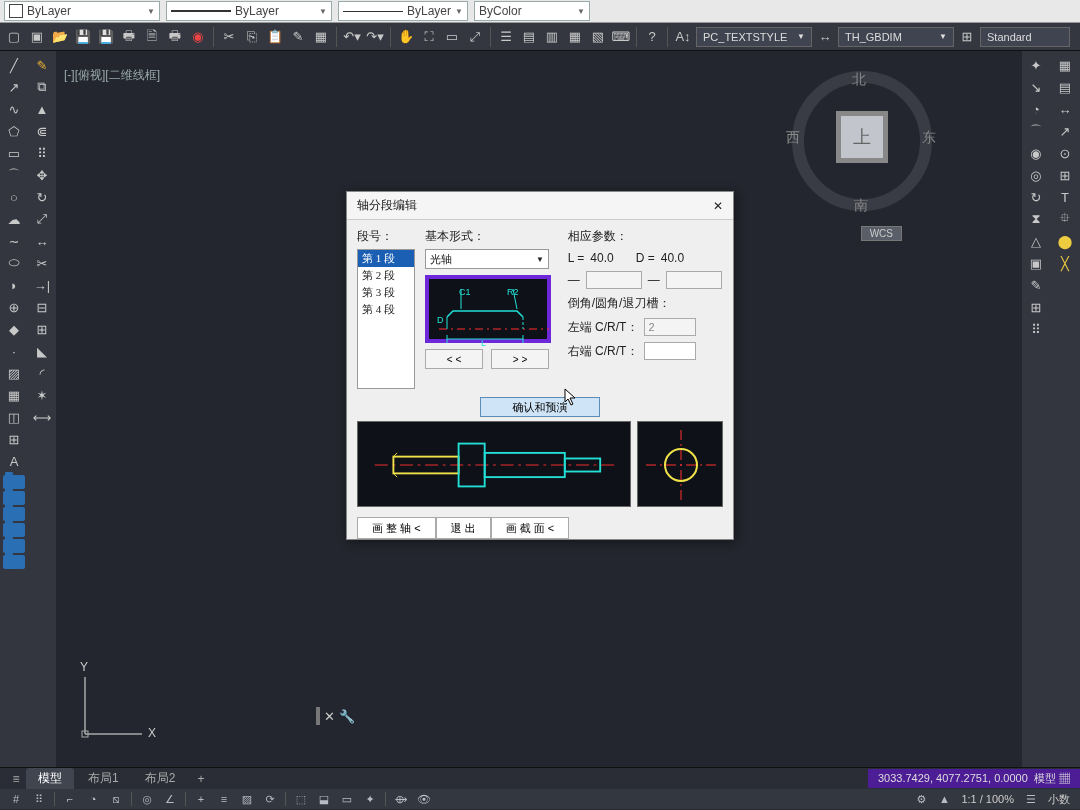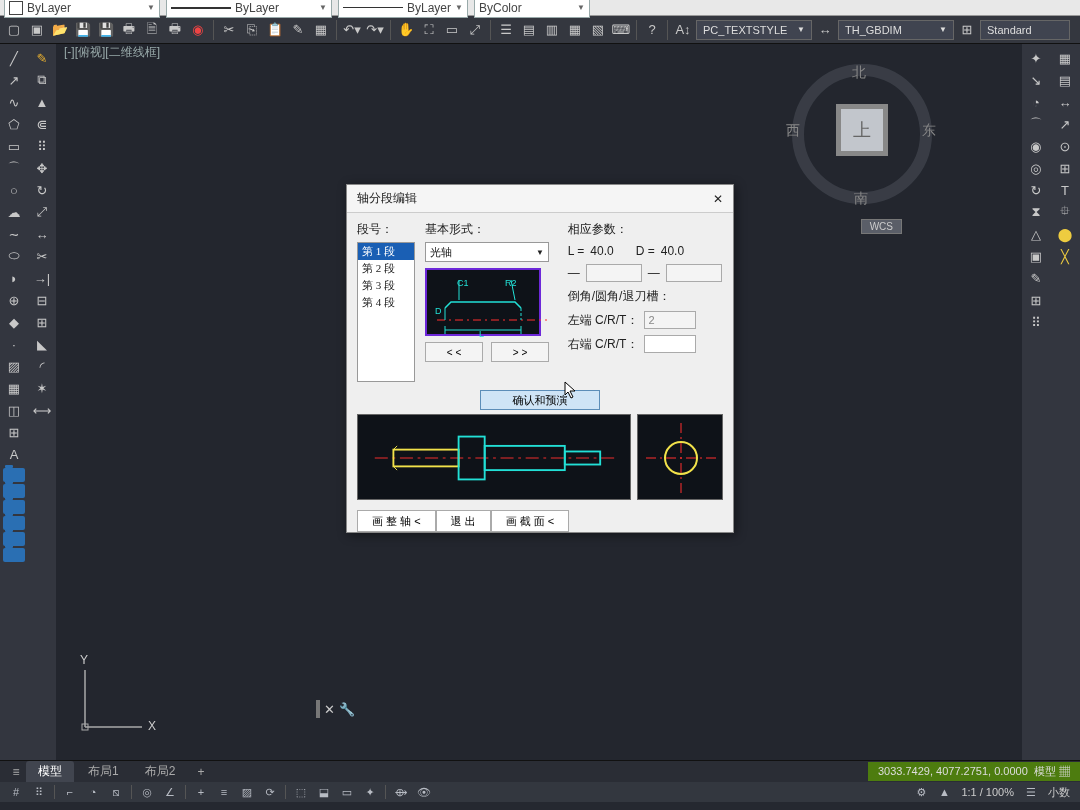--- a/index.html
+++ b/index.html
@@ -7,21 +7,21 @@
     font-family: "Microsoft YaHei", Arial, sans-serif;
     background: #252830;
     width: 1080px; height: 810px;
     overflow: hidden;
     color: #ccc;
     font-size: 12px;
     position: relative;
   }
   
   .prop-row {
-    display: flex; height: 16px; background: #e8e8e8;
+    display: flex; height: 23px; background: #e8e8e8;
     align-items: center; gap: 6px; padding: 0 4px;
     border-bottom: 1px solid #999;
   }
   .prop-drop {
     display: flex; align-items: center; height: 20px;
     background: #fff; border: 1px solid #9aa; padding: 0 4px;
     font-size: 12px; color: #444; gap: 4px; position: relative;
   }
   .prop-drop .swatch { width: 14px; height: 14px; background: #fff; border: 1px solid #444; }
   .prop-drop .line { width: 60px; height: 0; border-top: 2px solid #333; }
@@ -52,21 +52,21 @@
   .ltbtn {
     width: 24px; height: 20px; display:flex; align-items:center; justify-content:center;
     color: #c8c8c8; font-size: 13px;
   }
   .folder-stack { display:flex; flex-direction:column; gap:2px; margin-top:2px;}
   .folder-stack .folder { width:22px; height:14px; background:#2a6fb3; border-radius:2px; position:relative;}
   .folder-stack .folder::before { content:""; position:absolute; top:-3px; left:2px; width:8px;height:3px;background:#2a6fb3;border-radius:1px;}
   .canvas {
     flex: 1; position: relative; background: #23262e;
   }
-  .view-label { position: absolute; top: 0; left: 8px; color: #9aa; font-size: 12px; }
+  .view-label { position: absolute; top: 16px; left: 8px; color: #9aa; font-size: 12px; }
   .ucs-axes { position:absolute; bottom:16px; left:14px; color:#aaa; font-size:11px;}
   .ucs-axes svg { width: 90px; height: 90px; }
   .right-tools { width: 28px; background: #33363f;
     display:flex;flex-direction:column;align-items:center;padding-top:4px;gap:2px;}
   .right-tools2 { width: 30px; background: #33363f;
     display:flex;flex-direction:column;align-items:center;padding-top:4px;gap:2px;}
   
   .viewcube { position:absolute; top:10px; right:80px; width:160px; height:160px; color:#888;}
   .viewcube .ring { position:absolute; top:10px; left:10px; width:140px;height:140px; border:12px solid rgba(90,95,105,.4); border-radius:50%;}
   .viewcube .face { position:absolute; top:50px; left:54px; width:52px;height:52px; background:#c2c6cc; color:#666; display:flex; align-items:center; justify-content:center; font-size:18px; border: 5px solid #888;}
@@ -88,21 +88,21 @@
     justify-content: space-between;
   }
   .dlg-body { padding: 8px 10px 6px 10px; display:flex; gap:10px; }
   .seg-col { width: 58px; }
   .seg-label { font-size:12px; margin-bottom:4px; }
   .seg-list { border:1px solid #999; background:#fff; height:140px; width:58px; font-size:11px;font-family:Liberation Serif, serif;}
   .seg-list .item { padding:1px 4px; white-space:nowrap; cursor:pointer;}
   .seg-list .item.sel { background:#1a5fb4; color:#fff; }
   .mid-col { width: 142px; }
   .basic-drop { width:124px;height:20px;border:1px solid #999;background:#fff;display:flex;align-items:center;padding:0 4px;font-size:11px;justify-content:space-between;margin-bottom:6px;}
-  .previewA { width:116px;height:68px;background:#0e1218;border:2px solid #6d28d9;margin-bottom:6px; position:relative;}
+  .previewA { width:126px;height:68px;background:#0e1218;border:4px solid #6d28d9;margin-bottom:6px; position:relative;}
   .nav-btns { display:flex; gap:8px; }
   .nav-btns button { width:58px;height:20px;border:1px solid #aaa;background:#f4f4f4;font-size:10px;}
   .right-col { width: 166px; font-size:12px;}
   .right-col .line { display:flex; align-items:center; gap:6px; margin-bottom:6px;}
   .right-col input { width:52px; height:18px; border:1px solid #aaa; background:#fff; padding:0 3px; font-size:11px;}
   .right-col .wide { width: 56px; }
   .right-col .group-label { margin: 6px 0 6px 0; }
   .confirm-row { text-align:center; margin: 2px 0 4px 0;}
   .confirm-row button { width:120px;height:20px; background:#cfe4f6;border:1px solid #5c8db8; font-size:11px;}
   .preview-row { display:flex; gap:6px; padding:0 10px 6px 10px; }
@@ -110,21 +110,21 @@
   .previewC { width:86px;height:86px;background:#0e1218;border:1px solid #666;position:relative;}
   .dlg-bottom { display:flex; justify-content:flex-start; padding:4px 10px 0 10px;}
   .dlg-bottom button { height:22px; padding:0 14px; border:1px solid #aaa; background:#fff; font-size:11px;}
 
   
   .tabs-row { height:22px; background:#2a2d35; display:flex; align-items:center; padding-left:8px; gap:2px; border-top:1px solid #111;}
   .tabs-row .hbtn { width:16px;height:16px;color:#aaa; display:flex;align-items:center;justify-content:center;}
   .tab { padding:2px 12px; color:#aaa; font-size:12px; border-radius:3px 3px 0 0;}
   .tab.active { background:#41454f; color:#fff;}
   .tabs-row .plus { color:#aaa; padding:0 8px;}
-  .status-right { margin-left:auto; background:#4d7c0f; color:#ddd; padding:2px 10px; font-size:11px;}
+  .status-right { margin-left:auto; background:#4c1d95; color:#ddd; padding:2px 10px; font-size:11px;}
 
   
   .cmd-row { position:absolute; bottom:40px; left:260px; width:560px; height:22px; display:flex; align-items:center; gap:4px; }
   .cmd-row .bar { width:4px;height:18px;background:#777;}
   .cmd-row .close { color:#ccc; font-size:13px;}
   .cmd-row .wrench { color:#ccc; font-size:13px;}
   .cmd-input { flex:1;height:20px;background:#e8e8e8;border:1px solid #888; color:#333; padding:0 6px; font-size:12px;}
 
   
   .bottom-bar { height:20px; background:#33373f; display:flex; align-items:center; padding:0 6px; gap:3px;}

